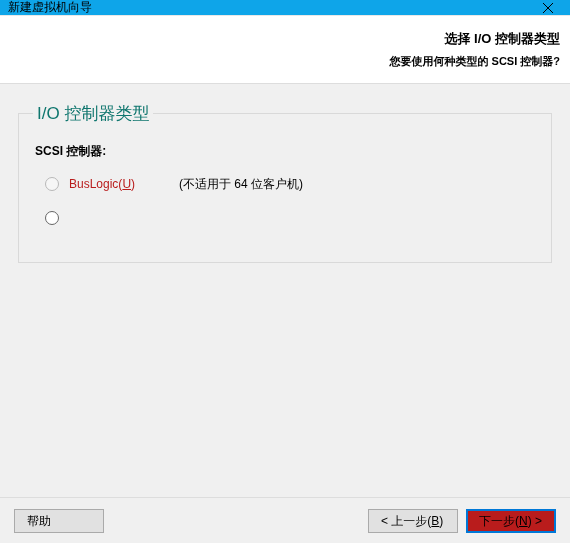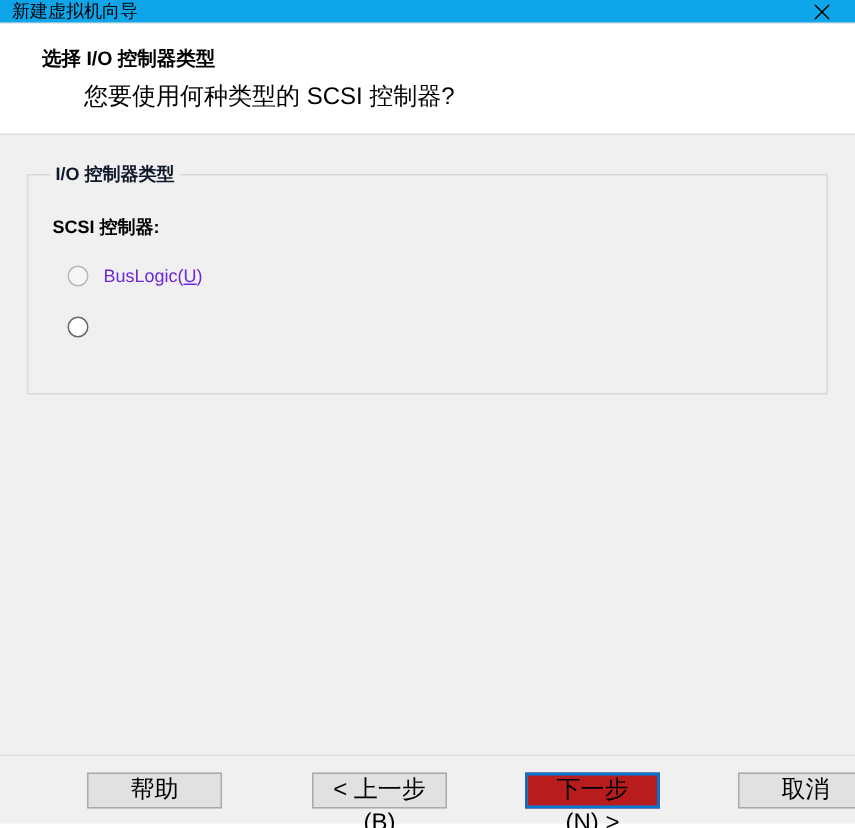--- a/index.html
+++ b/index.html
@@ -21,37 +21,38 @@
   .titlebar .title { font-size: 12px; }
   .titlebar .close {
     width: 44px; height: 30px;
     display: flex; align-items: center; justify-content: center;
     font-size: 14px; color: #222;
   }
   .header {
     padding: 14px 10px 14px 28px;
     background: #fff;
     border-bottom: 1px solid #ddd;
+    text-align: right;
   }
   .header-title { font-weight: bold; font-size: 13px; margin-bottom: 6px; }
-  .header-sub { padding-left: 28px; font-size: 16px; }
+  .header-sub { padding-left: 28px; font-size: 11px; font-weight: bold; }
   .content {
     background: #f0f0f0;
     height: 413px;
     padding: 18px 18px 10px 18px;
   }
   fieldset.group {
     border: 1px solid #d9d9d9;
     border-radius: 0;
     padding: 10px 14px 20px 14px;
     margin: 0;
     background: #f0f0f0;
   }
   fieldset.group legend {
-    padding: 0 4px; font-size: 12px; color: #0f172a; font-weight: bold;
+    padding: 0 4px; font-size: 17px; color: #0f766e;
   }
   .section-label { margin: 8px 0 14px 2px; font-weight: bold; }
   .radio-row {
     display: flex; align-items: center;
     margin: 0 0 14px 12px;
     height: 20px;
   }
   .radio-input {
     width: 14px; height: 14px; border-radius: 50%;
     border: 1px solid #666; background: #fff;
@@ -59,45 +60,44 @@
   }
   .radio-input.disabled { border-color: #b8b8b8; background: #f6f6f6; }
   .radio-input.checked::after {
     content: ""; position: absolute; left: 3px; top: 3px;
     width: 6px; height: 6px; border-radius: 50%; background: #000;
   }
   .radio-label {
     min-width: 110px;
     padding: 0 2px;
   }
-  .radio-label.disabled { color: #6d28d9; }
+  .radio-label.disabled { color: #b91c1c; }
   .radio-label.focused { border: 1px dotted #000; padding: 0 1px; }
   .radio-note { margin-left: 2px; }
   .hotkey { text-decoration: underline; }
   .footer {
     height: 46px;
     border-top: 1px solid #ddd;
     background: #f0f0f0;
     display: flex; align-items: center;
     padding: 0 14px;
     gap: 8px;
   }
   .footer .spacer { flex: 1; }
   .btn {
     height: 24px;
     border: 1px solid #aaa;
     background: #e1e1e1;
     padding: 0 12px;
     min-width: 90px;
-    text-align: center;
-    font-size: 16px;
+    text-align: left;
+    font-size: 12px;
     font-family: inherit;
     line-height: 22px;
     cursor: default;
-    margin-left: 44px;
   }
   .btn.default {
     border: 1px solid #0078d7;
     background: #b91c1c;
     box-shadow: inset 0 0 0 1px #0078d7;
   }
 </style>
 </head>
 <body>
 
@@ -119,33 +119,33 @@
 <div class="content">
   <fieldset class="group">
     <legend>I/O 控制器类型</legend>
     <div class="section-label">SCSI 控制器:</div>
 
     <div class="radio-row">
       <span class="radio-input disabled"></span>
       <span class="radio-label disabled">
         <span>BusLogic(</span><span class="hotkey">U</span><span>)</span>
       </span>
+      <span class="radio-note">(不适用于 64 位客户机)</span>
     </div>
 
 
     <div class="radio-row">
       <span class="radio-input"></span>
       <span class="radio-note"></span>
     </div>
   </fieldset>
 </div>
 
 <div class="footer">
   <button class="btn">帮助</button>
   <span class="spacer"></span>
   <button class="btn">
     <span>&lt; 上一步(</span><span class="hotkey">B</span><span>)</span>
   </button>
   <button class="btn default">
     <span>下一步(</span><span class="hotkey">N</span><span>) &gt;</span>
   </button>
-  <button class="btn">取消</button>
 </div>
 
 </body></html>

